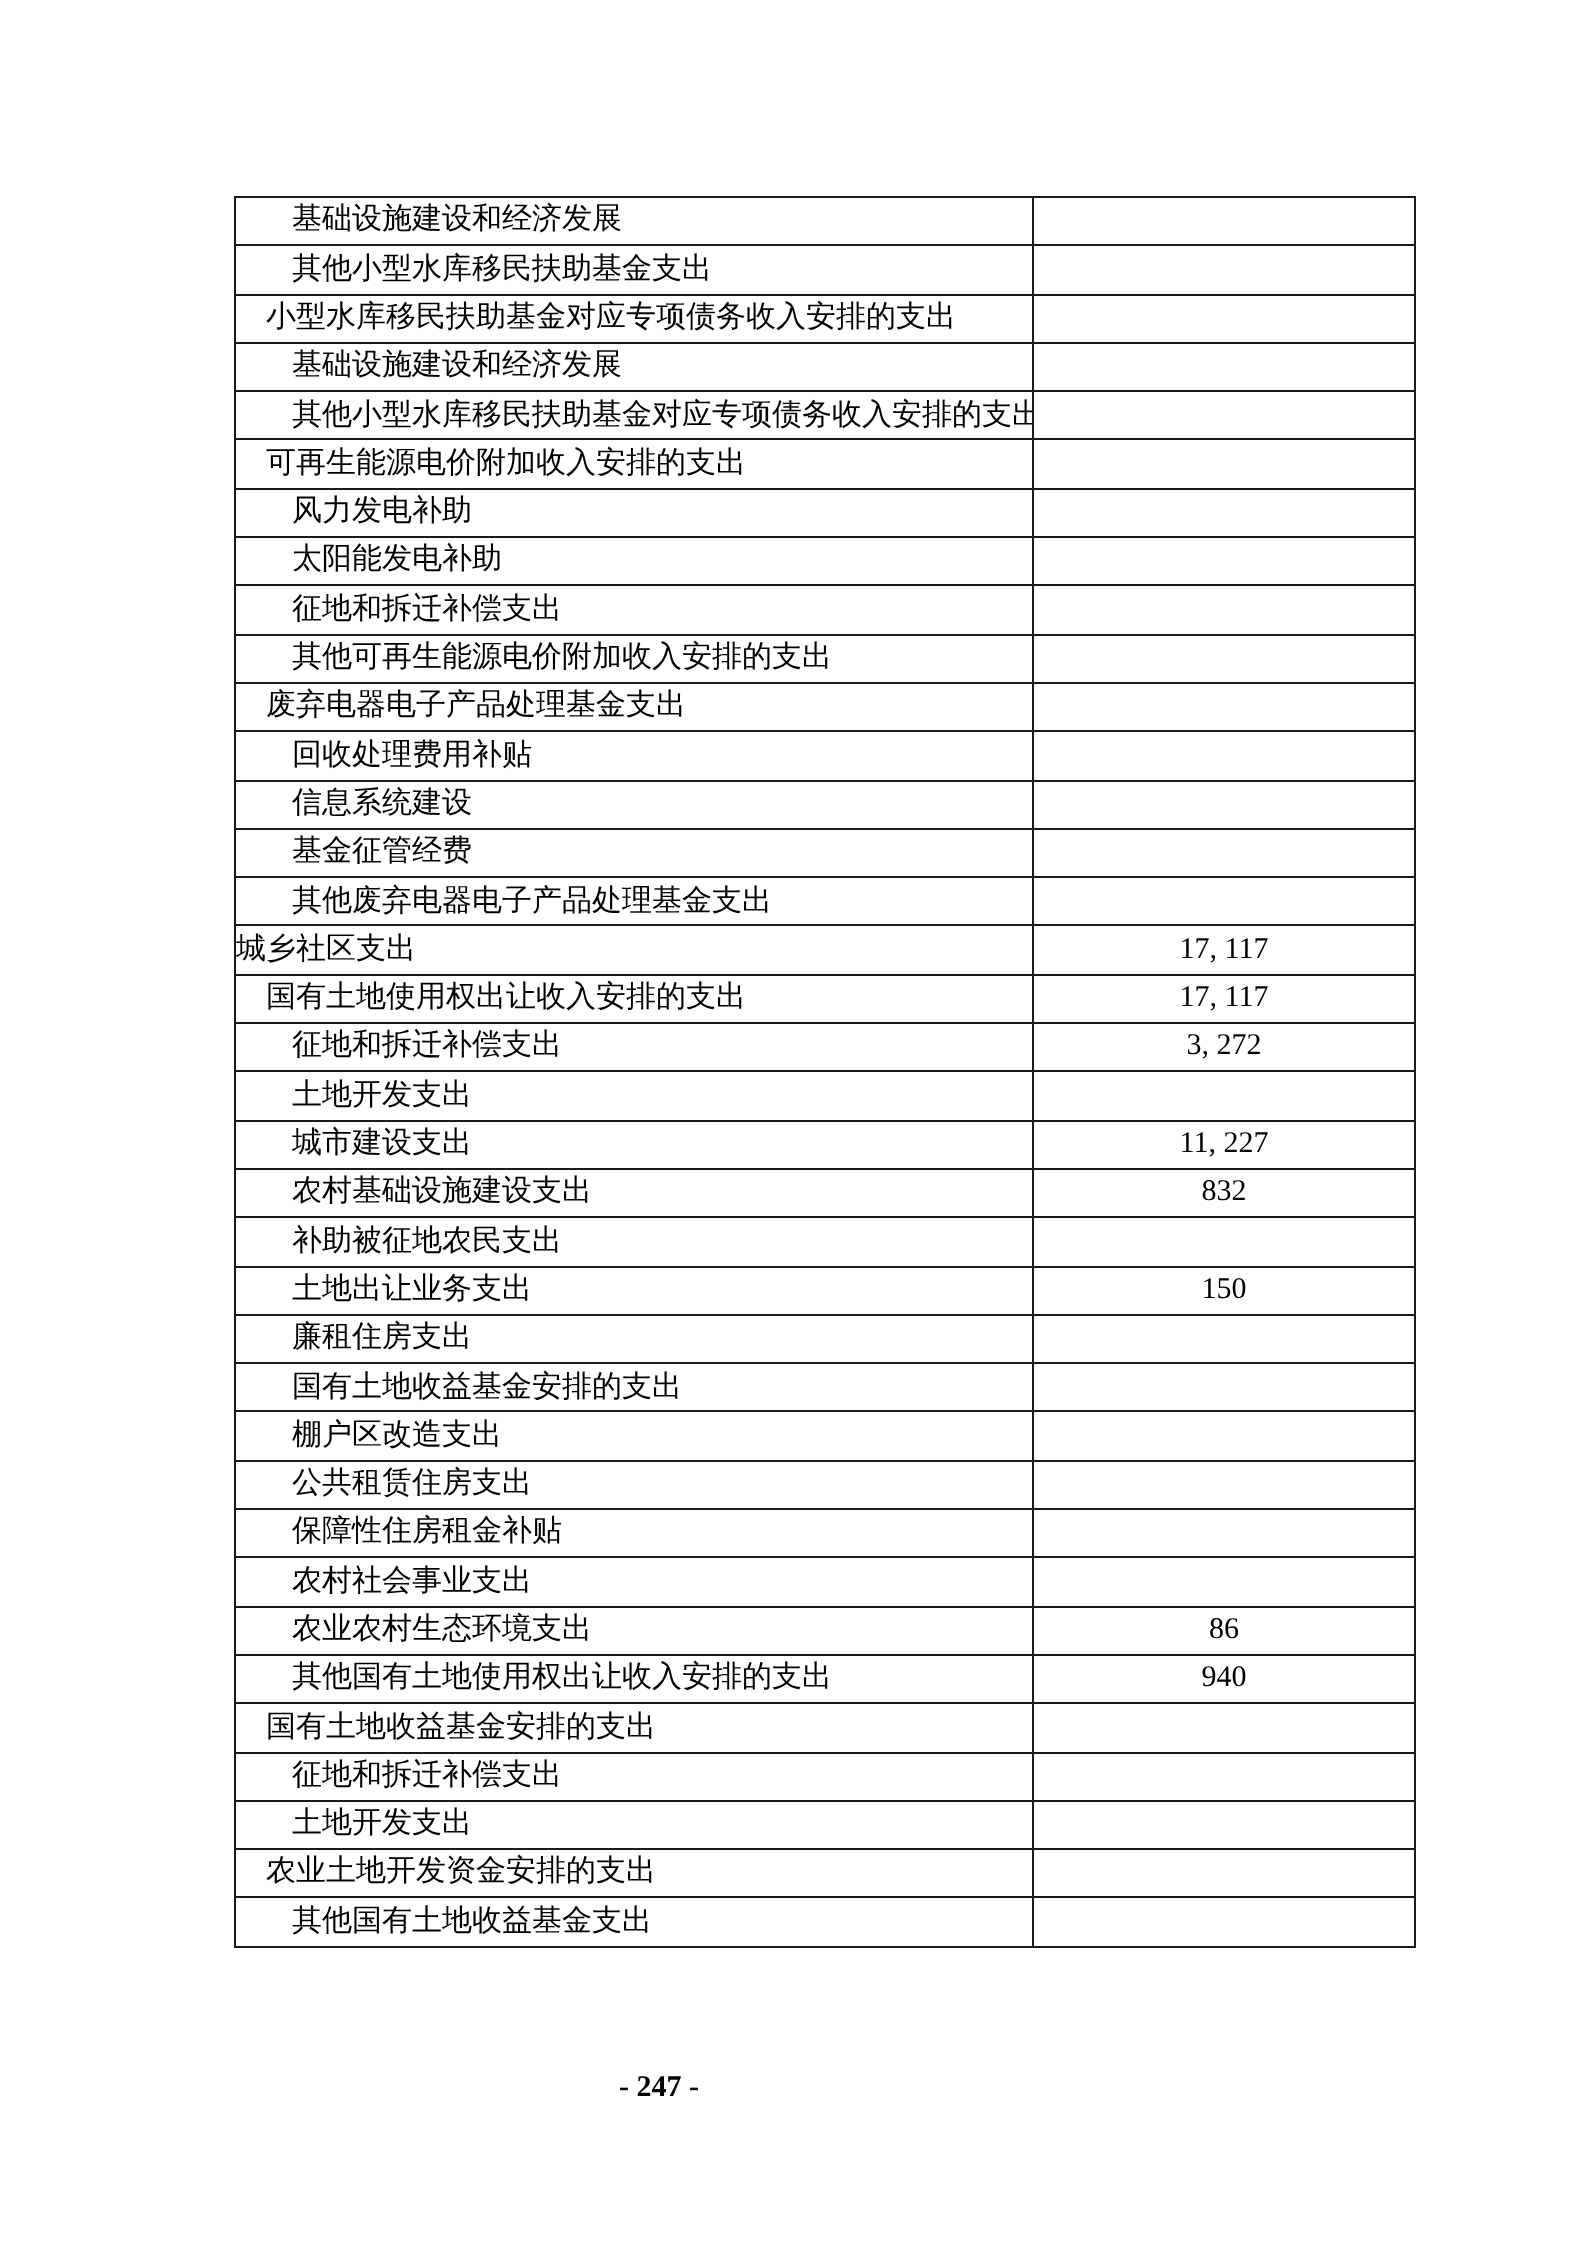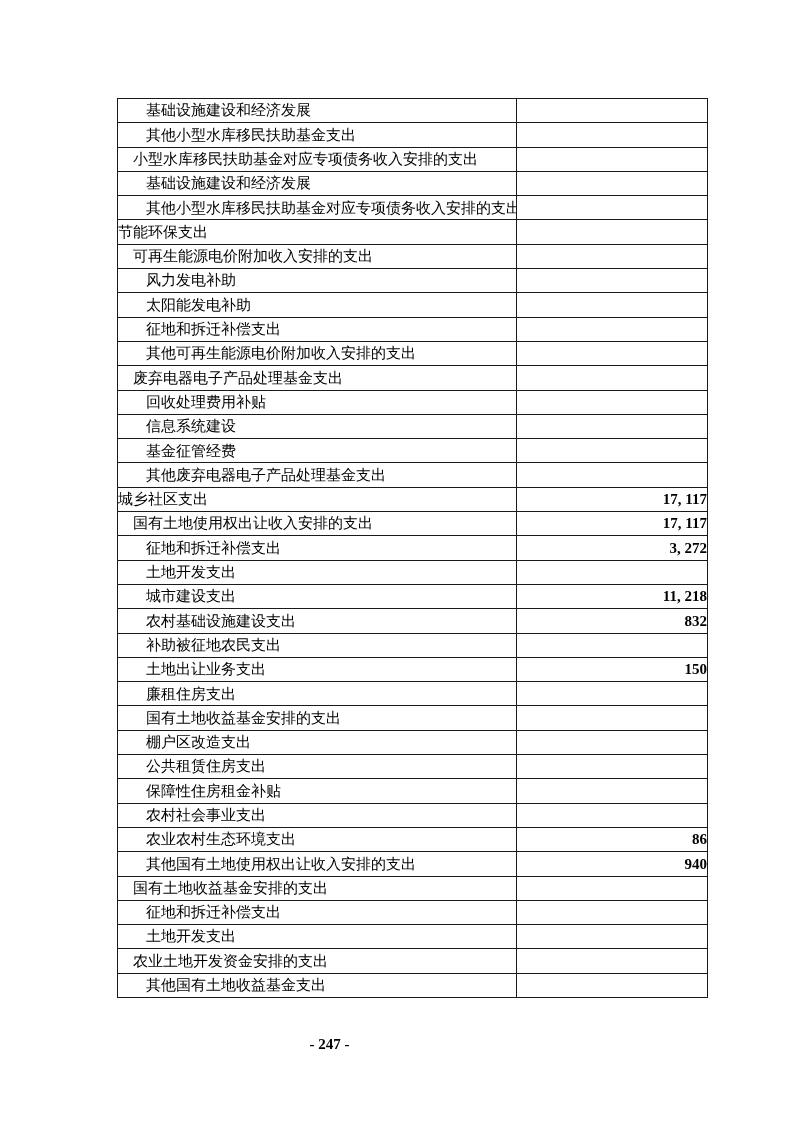--- a/index.html
+++ b/index.html
@@ -26,21 +26,21 @@
     font-size: 15px;
     line-height: 1.1;
     padding: 0;
     overflow: hidden;
     white-space: nowrap;
     vertical-align: middle;
   }
   td.item-cell  { width: 370px; padding-left: 3px; }
   td.item-cell.indent-1 { padding-left: 15px; margin-top: 16px; }
   td.item-cell.indent-2 { padding-left: 28px; }
-  td.value-cell { width: 190px; text-align: right; padding-right: 3px; font-weight: bold; }
+  td.value-cell { width: 190px; text-align: center; padding-right: 3px; }
   .footer {
     position: absolute;
     top: 1036px;
     left: 0;
     width: 659px;
     text-align: center;
     font-size: 15px;
     font-weight: bold;
     font-family: "Liberation Serif", "DejaVu Serif", serif;
   }
@@ -65,24 +65,20 @@
         </tr>
         <tr>
           <td class="item-cell indent-2">基础设施建设和经济发展</td>
           <td class="value-cell"></td>
         </tr>
         <tr>
           <td class="item-cell indent-2">其他小型水库移民扶助基金对应专项债务收入安排的支出</td>
           <td class="value-cell"></td>
         </tr>
         <tr>
-          <td class="item-cell indent-0">节能环保支出</td>
-          <td class="value-cell"></td>
-        </tr>
-        <tr>
           <td class="item-cell indent-1">可再生能源电价附加收入安排的支出</td>
           <td class="value-cell"></td>
         </tr>
         <tr>
           <td class="item-cell indent-2">风力发电补助</td>
           <td class="value-cell"></td>
         </tr>
         <tr>
           <td class="item-cell indent-2">太阳能发电补助</td>
           <td class="value-cell"></td>
@@ -126,21 +122,21 @@
         <tr>
           <td class="item-cell indent-2">征地和拆迁补偿支出</td>
           <td class="value-cell">3, 272</td>
         </tr>
         <tr>
           <td class="item-cell indent-2">土地开发支出</td>
           <td class="value-cell"></td>
         </tr>
         <tr>
           <td class="item-cell indent-2">城市建设支出</td>
-          <td class="value-cell">11, 218</td>
+          <td class="value-cell">11, 227</td>
         </tr>
         <tr>
           <td class="item-cell indent-2">农村基础设施建设支出</td>
           <td class="value-cell">832</td>
         </tr>
         <tr>
           <td class="item-cell indent-2">补助被征地农民支出</td>
           <td class="value-cell"></td>
         </tr>
         <tr>

